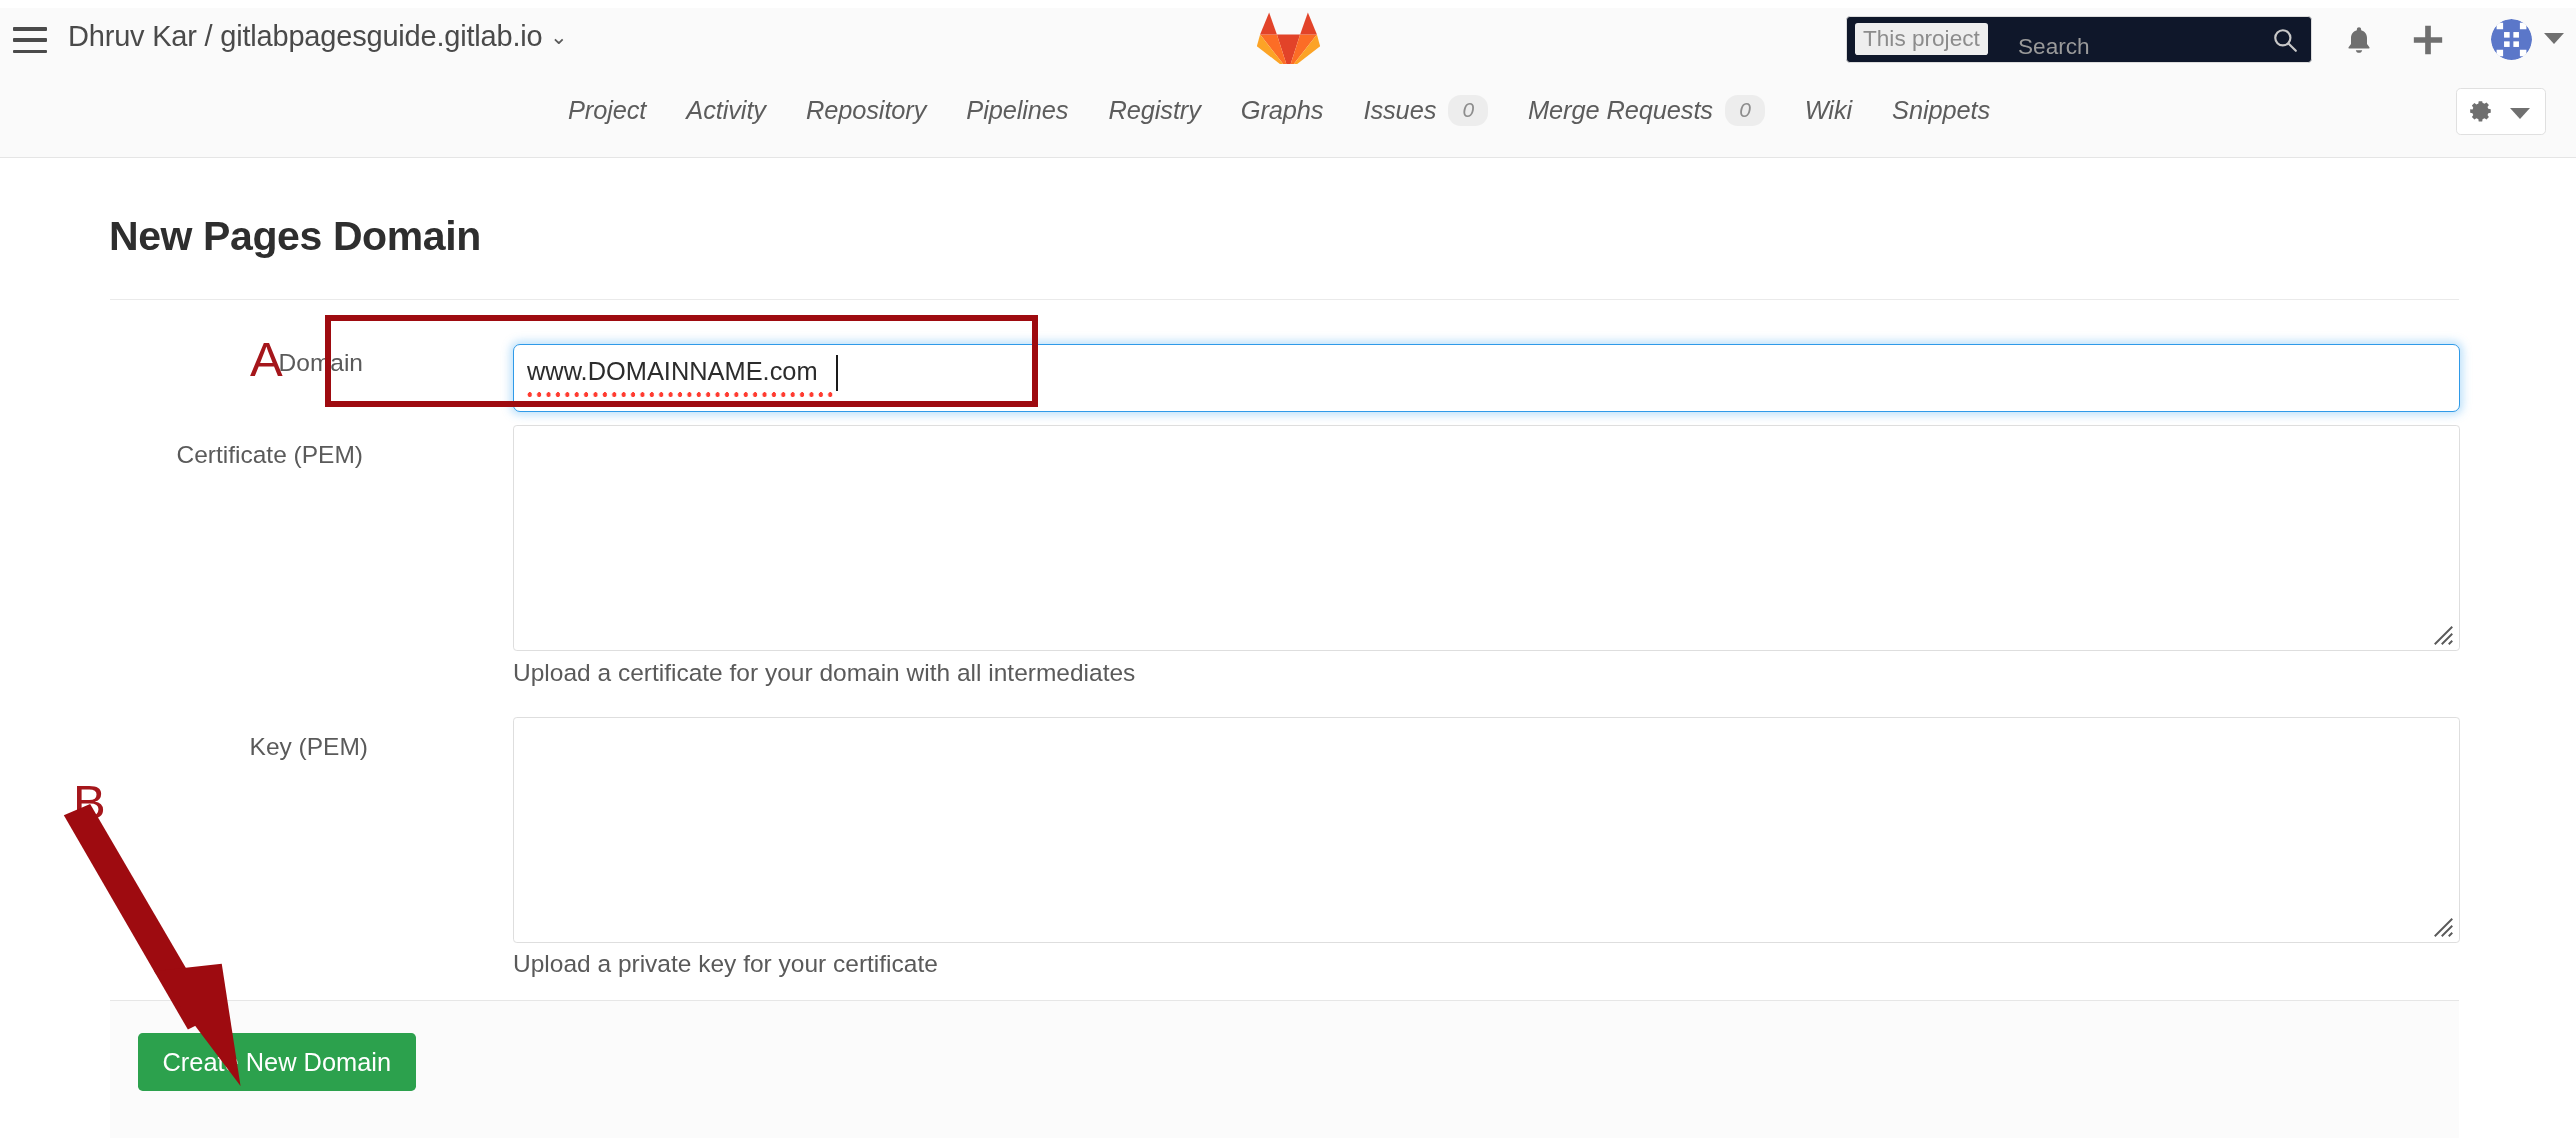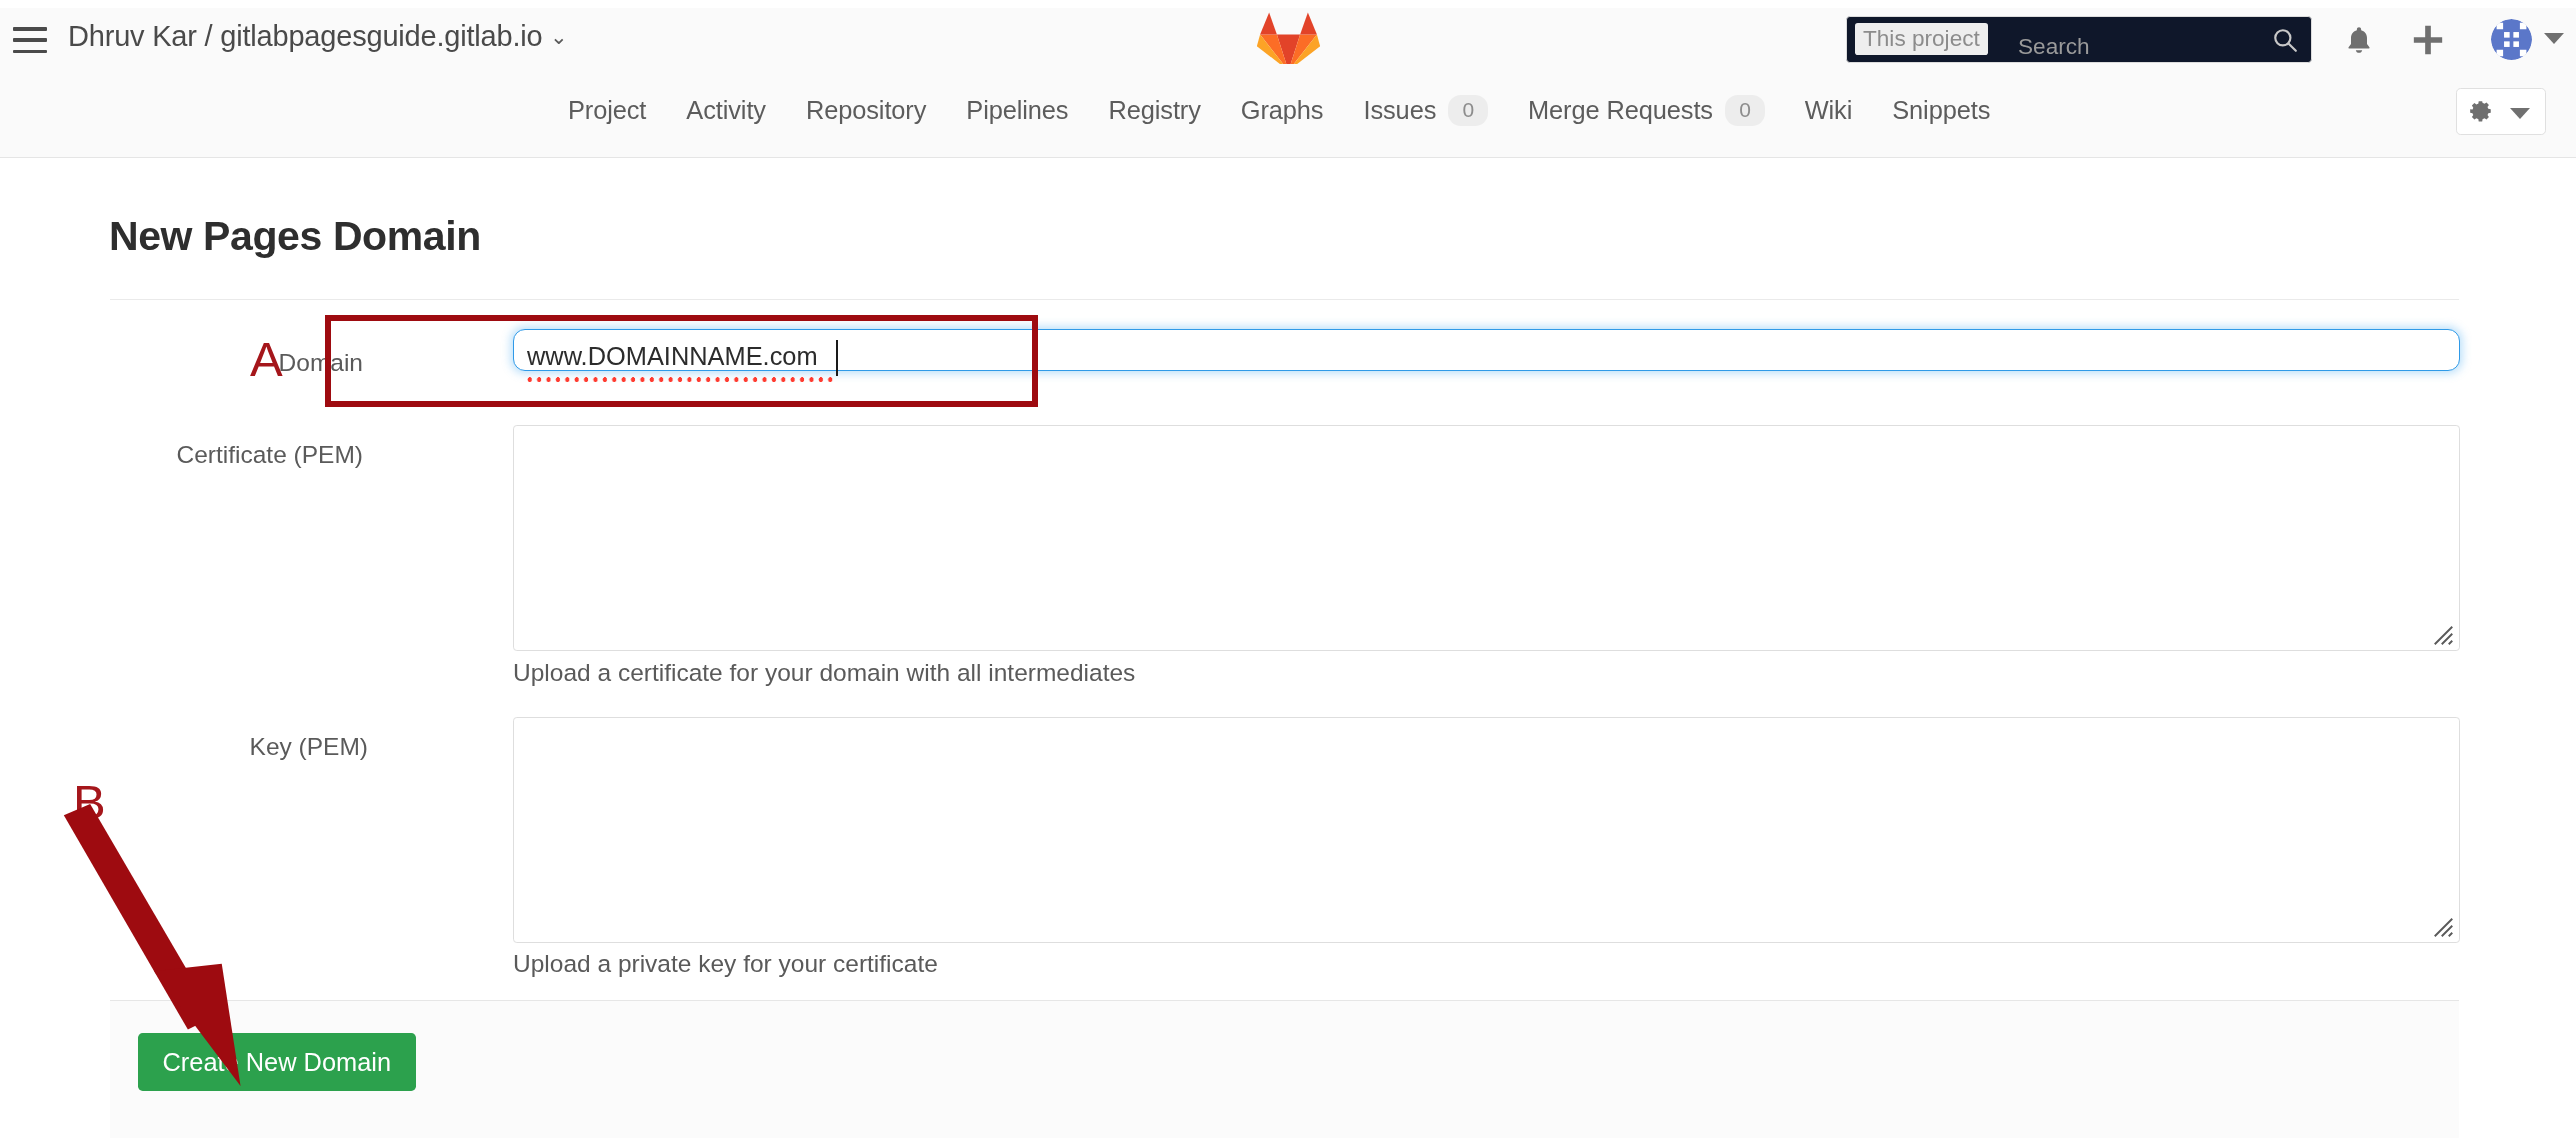--- a/index.html
+++ b/index.html
@@ -144,20 +144,21 @@
   }
   .nav-item {
     font-size: 25.4px;
     color: #5c5c5c;
     white-space: nowrap;
     margin-right: 40px;
     display: flex;
     align-items: center;
     cursor: pointer;
     letter-spacing: -0.1px;
+    font-style: italic;
   }
   .nav-item:last-child { margin-right: 0; }
   .nav-badge {
     display: inline-block;
     margin-left: 12.2px;
     min-width: 19px;
     padding: 2.8px 10.3px;
     background: #ededed;
     border-radius: 13px;
     font-size: 21px;
@@ -212,25 +213,25 @@
     color: #5a5a5a;
     text-align: right;
     width: 310px;
   }
   .label-domain { left: 53px; top: 349px; }
   .label-cert   { left: 53px; top: 441px; }
   .label-key    { left: 58px; top: 733px; }
 
   .domain-input {
     position: absolute;
-    left: 513px; top: 329px;
-    width: 1947px; height: 42px;
+    left: 513px; top: 344px;
+    width: 1947px; height: 68px;
     background: #ffffff;
     border: 1.9px solid #2f9ae8;
-    border-radius: 12px;
+    border-radius: 7px;
     box-shadow: 0 0 8.5px 2.8px rgba(70,170,240,0.35);
     box-sizing: border-box;
   }
   .domain-value {
     position: absolute;
     left: 13px; top: 12.2px;
     font-size: 25.4px;
     color: #2c2c2c;
     white-space: nowrap;
   }

